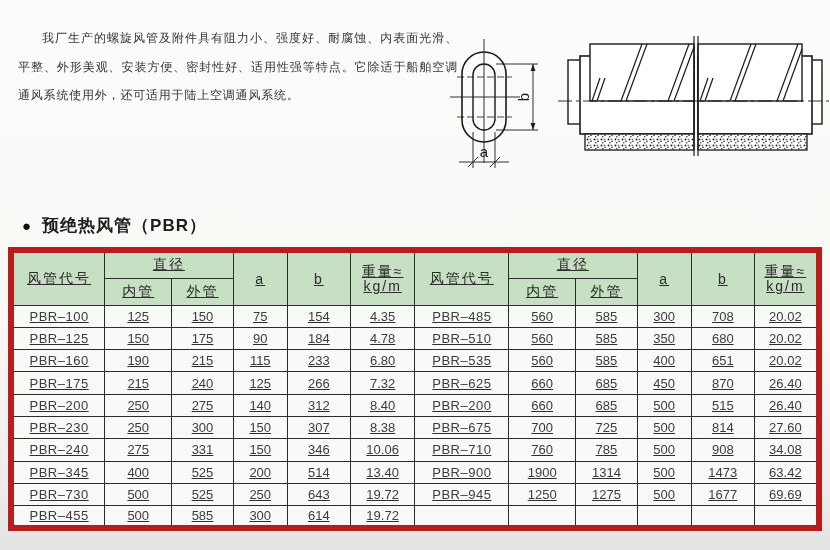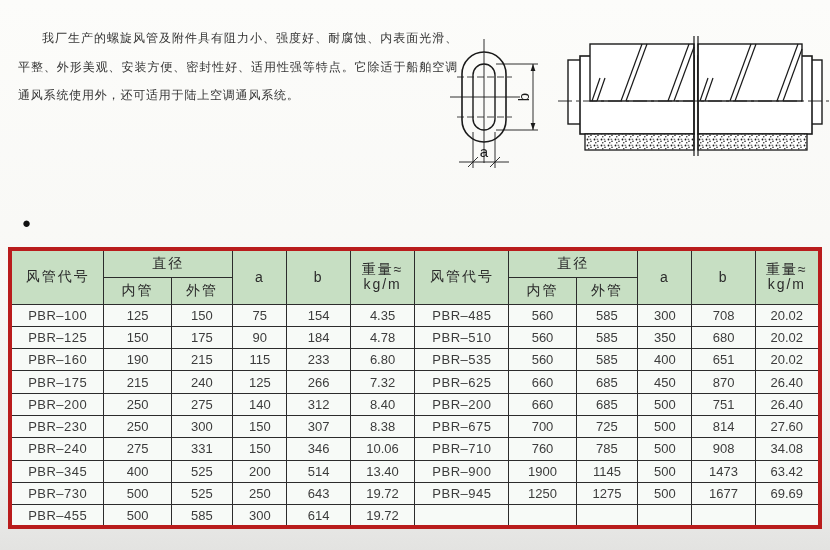--- a/index.html
+++ b/index.html
@@ -19,21 +19,22 @@
   .drawings { position: absolute; left: 446px; top: 6px; width: 384px; height: 210px; }
   .section-heading {
     position: absolute; left: 22px; top: 214px;
     font-size: 17px; font-weight: bold; color: #1d1d1d;
     display: flex; align-items: center; letter-spacing: 1px;
   }
   .section-heading .bullet { font-size: 15px; margin-right: 10px; color: #111; }
   table.pbr {
     position: absolute; left: 8px; top: 247px; width: 814px;
     border-collapse: collapse; table-layout: fixed;
-    border: 4px solid #b91c1c;
+    border: 6px solid #b91c1c;
+    text-decoration: underline;
   }
   table.pbr th, table.pbr td {
     border: 1.4px solid #2c2c2c;
     text-align: center; vertical-align: middle;
     overflow: hidden; white-space: nowrap;
   }
   table.pbr th {
     background: #c7dfc3; font-weight: normal;
     font-size: 14px; color: #2b2b2b; letter-spacing: 2px;
   }
@@ -131,20 +132,21 @@
       <line x1="248" y1="30" x2="248" y2="150" stroke-width="1.2"></line>
       <line x1="252" y1="30" x2="252" y2="150" stroke-width="1.2"></line>
 
       <line x1="112" y1="95" x2="384" y2="95" stroke-width="0.9" stroke-dasharray="14 4 3 4"></line>
     </g>
   </svg>
 </div>
 
 <div class="section-heading">
   <span class="bullet">●</span>
+  <span>预绝热风管（PBR）</span>
 </div>
 
 <table class="pbr">
   <colgroup>
     <col style="width:11.6%">
       <col style="width:8.3%">
       <col style="width:7.6%">
     <col style="width:6.7%">
       <col style="width:7.8%">
       <col style="width:8.0%">
@@ -242,21 +244,21 @@
         <td class="code-cell">PBR–200</td>
         <td>250</td>
         <td>275</td>
         <td>140</td>
         <td>312</td>
         <td>8.40</td>
         <td class="code-cell">PBR–200</td>
         <td>660</td>
         <td>685</td>
         <td>500</td>
-        <td>751</td>
+        <td>515</td>
         <td>26.40</td>
       </tr>
       <tr>
         <td class="code-cell">PBR–230</td>
         <td>250</td>
         <td>300</td>
         <td>150</td>
         <td>307</td>
         <td>8.38</td>
         <td class="code-cell">PBR–675</td>
@@ -282,21 +284,21 @@
       </tr>
       <tr>
         <td class="code-cell">PBR–345</td>
         <td>400</td>
         <td>525</td>
         <td>200</td>
         <td>514</td>
         <td>13.40</td>
         <td class="code-cell">PBR–900</td>
         <td>1900</td>
-        <td>1145</td>
+        <td>1314</td>
         <td>500</td>
         <td>1473</td>
         <td>63.42</td>
       </tr>
       <tr>
         <td class="code-cell">PBR–730</td>
         <td>500</td>
         <td>525</td>
         <td>250</td>
         <td>643</td>

